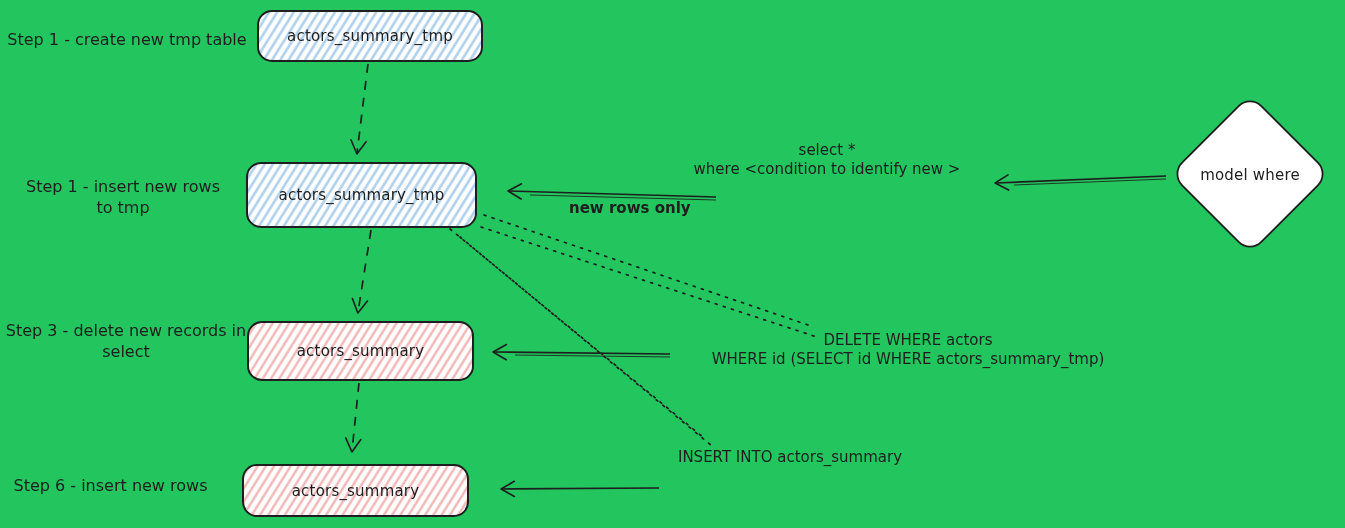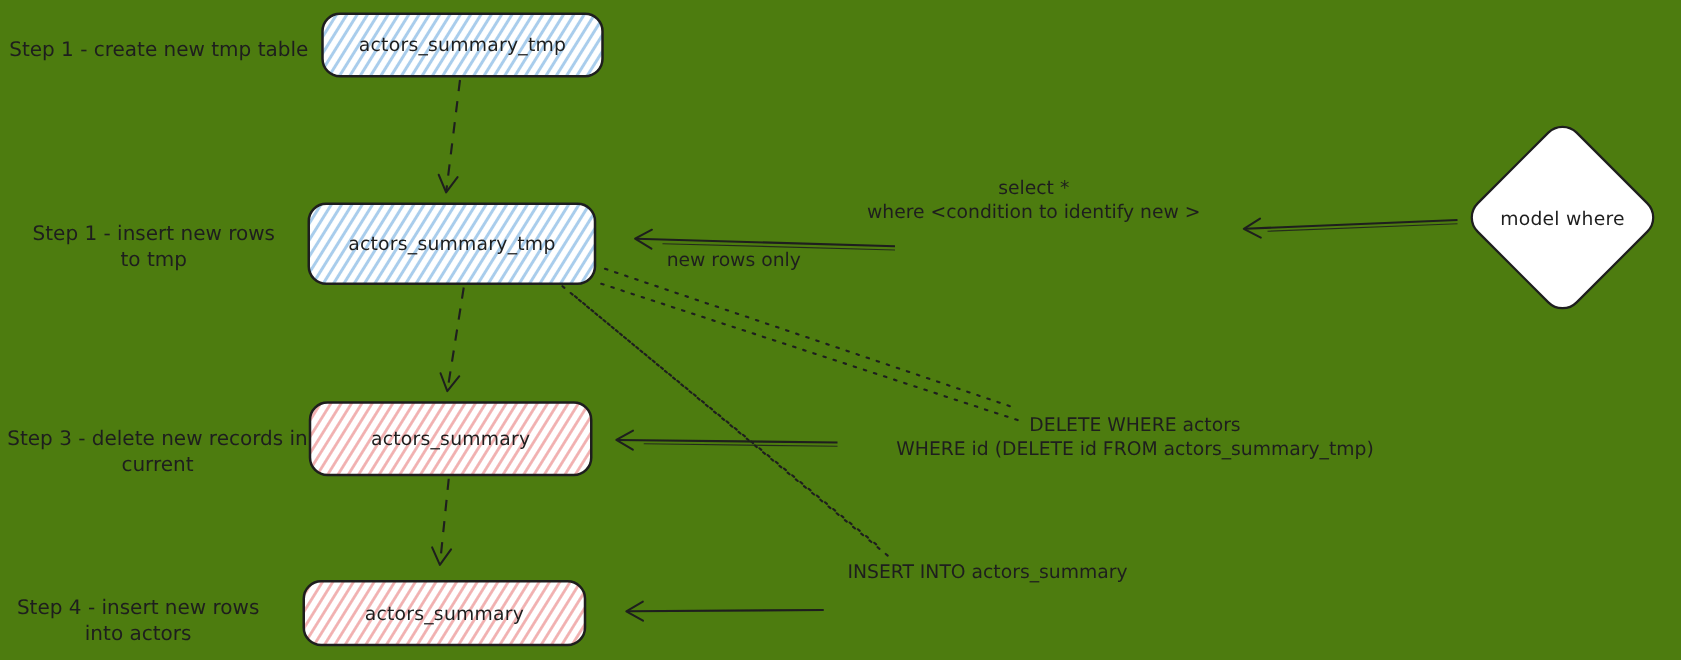--- a/index.html
+++ b/index.html
@@ -1,19 +1,19 @@
 <!DOCTYPE html>
 <html><head>
 <meta charset="utf-8">
 <style>
   html,body{margin:0;padding:0;background:#ffffff;}
   .canvas{
     position:relative;
     width:1345px;height:528px;
-    background:#4d7c0f;
+    background:#22c55e;
     font-family:"DejaVu Sans", sans-serif;
     color:#1e1e1e;
     overflow:hidden;
   }
   .canvas svg{position:absolute;left:0;top:0;}
   .txt{
     position:absolute;
     text-align:center;
     line-height:19px;
     font-size:15px;
@@ -79,46 +79,45 @@
 
   <div class="txt step-label" style="left:6px;top:29px;width:242px;">
     <div>Step 1 - create new tmp table</div>
   </div>
 
   <div class="txt step-label" style="left:17px;top:176px;width:212px;">
     <div>Step 1 - insert new rows</div>
     <div>to tmp</div>
   </div>
 
-  <div class="txt step-label" style="left:4px;top:340px;width:244px;">
+  <div class="txt step-label" style="left:4px;top:320px;width:244px;">
     <div>Step 3 - delete new records in</div>
-    <div>current</div>
+    <div>select</div>
   </div>
 
   <div class="txt step-label" style="left:8px;top:475px;width:205px;">
-    <div>Step 4 - insert new rows</div>
-    <div>into actors</div>
+    <div>Step 6 - insert new rows</div>
   </div>
 
   <div class="box-label" style="left:258px;top:11px;width:224px;height:50px;">actors_summary_tmp</div>
   <div class="box-label" style="left:247px;top:163px;width:229px;height:64px;">actors_summary_tmp</div>
   <div class="box-label" style="left:248px;top:322px;width:225px;height:58px;">actors_summary</div>
   <div class="box-label" style="left:243px;top:465px;width:225px;height:51px;">actors_summary</div>
 
   <div class="box-label" style="left:1185px;top:164px;width:130px;height:22px;">model where</div>
 
   <div class="txt sql" style="left:647px;top:141px;width:360px;">
     <div>select *</div>
     <div>where &lt;condition to identify new &gt;</div>
   </div>
 
-  <div class="txt" style="left:528px;top:199px;width:118px;">new rows only</div>
+  <div class="txt" style="left:569px;top:199px;width:118px;font-weight:bold;">new rows only</div>
 
   <div class="txt sql" style="left:678px;top:331px;width:460px;">
     <div>DELETE WHERE actors</div>
-    <div>WHERE id (DELETE id FROM actors_summary_tmp)</div>
+    <div>WHERE id (SELECT id WHERE actors_summary_tmp)</div>
   </div>
 
   <div class="txt sql" style="left:630px;top:448px;width:320px;">
     <div>INSERT INTO actors_summary</div>
   </div>
 
 </div>
 
 </body></html>

